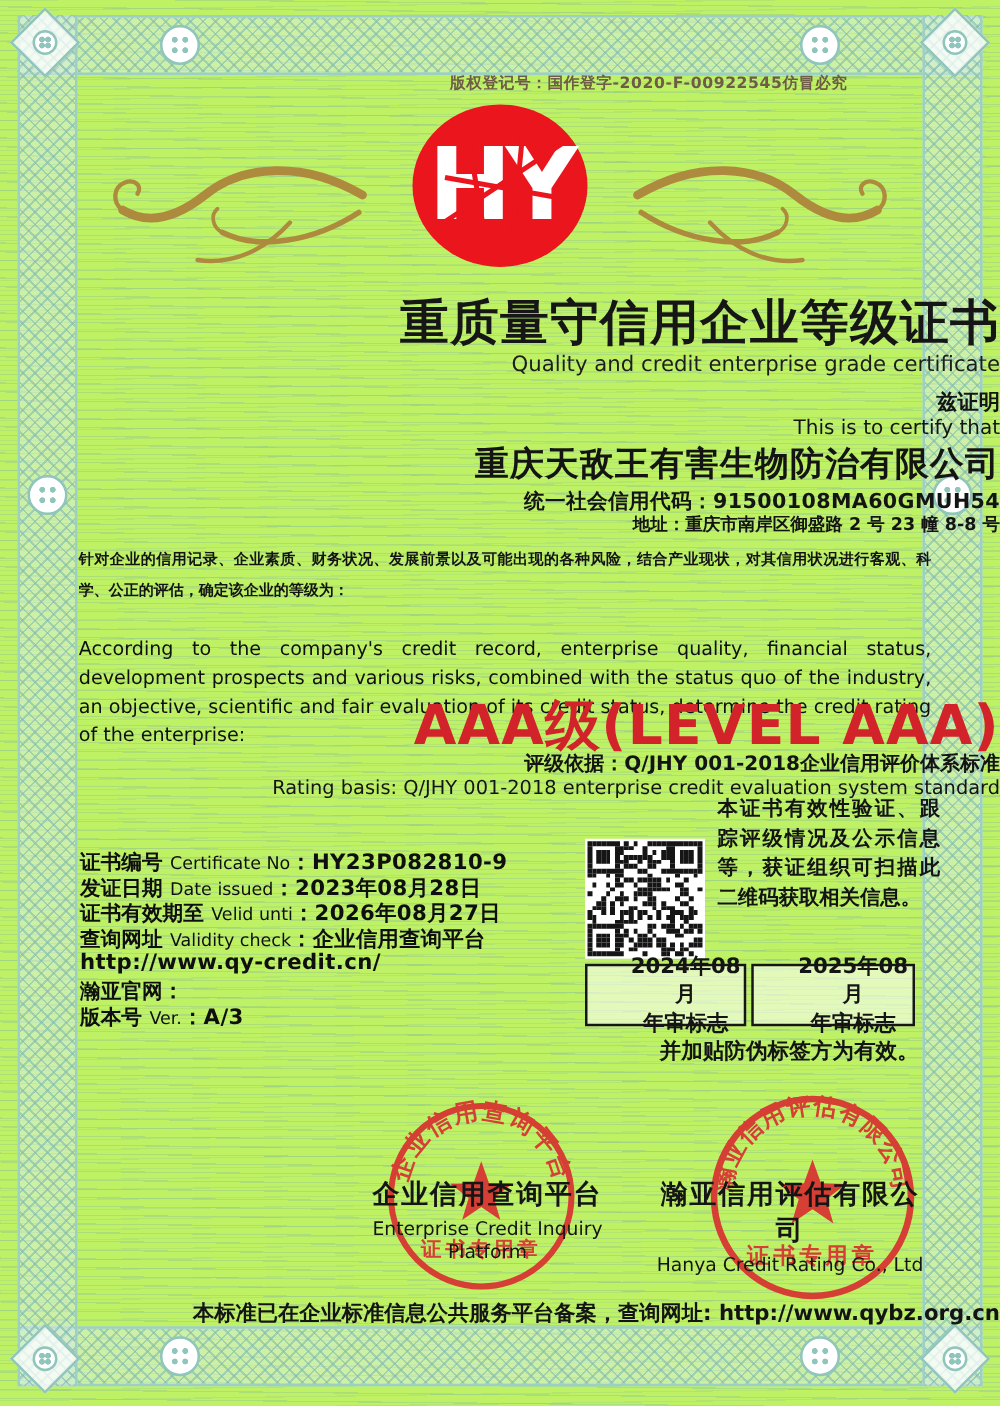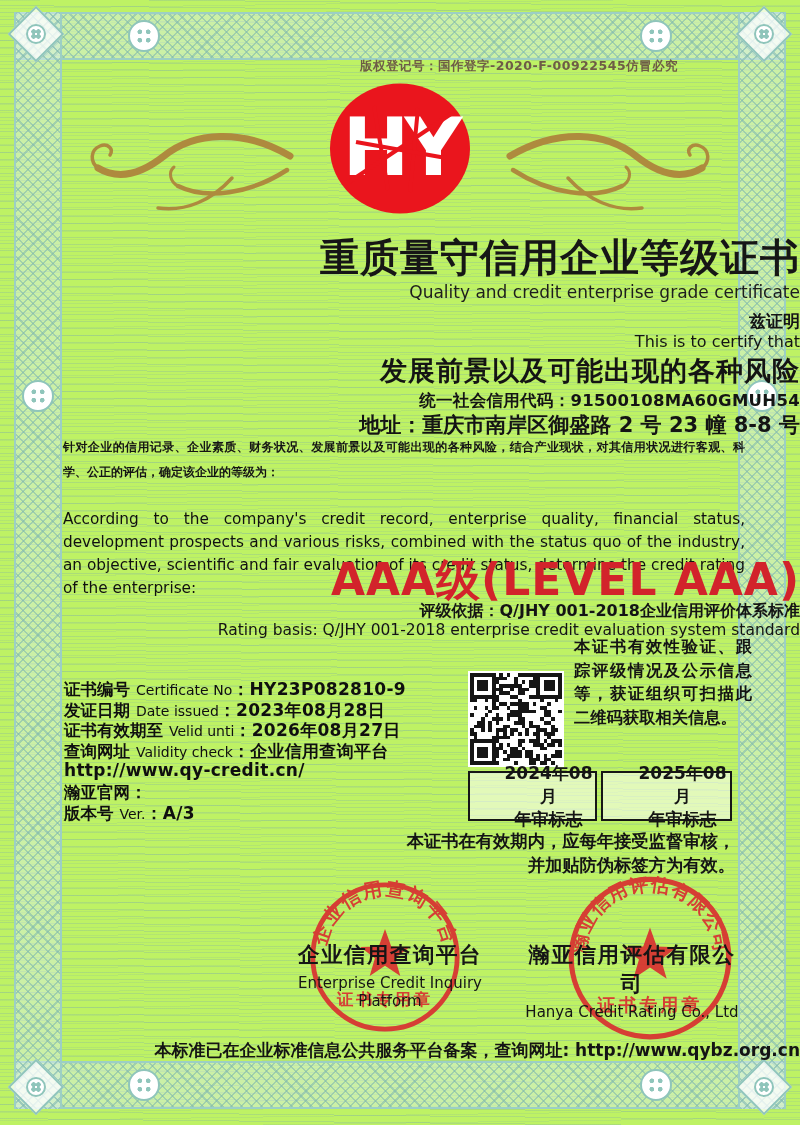--- a/index.html
+++ b/index.html
@@ -43,21 +43,21 @@
   .flourish{top:122px;width:212px;height:102px;z-index:1;}
   .flourish.left{left:82px;}
   .flourish.right{left:506px;transform:scaleX(-1);}
 
   .title-zh{top:231px;font-size:39px;font-weight:700;letter-spacing:1px;color:#161616;}
   .title-en{top:282px;font-size:17px;font-weight:500;color:#1d1d1d;}
   .certify-zh{top:310px;font-size:17px;font-weight:600;}
   .certify-en{top:332px;font-size:16px;font-weight:500;padding-left:32px;}
   .company{top:353px;font-size:27px;font-weight:700;letter-spacing:1px;}
   .code-line{top:390px;font-size:16.5px;font-weight:600;letter-spacing:.3px;}
-  .addr-line{top:411px;font-size:21px;font-weight:600;}
+  .addr-line{top:411px;font-size:14px;font-weight:600;}
 
   .intro-zh{left:63px;right:55px;top:435px;font-size:12px;font-weight:600;line-height:24.5px;text-align:justify;}
   .intro-en{left:63px;right:55px;top:508px;font-size:15.3px;font-weight:400;line-height:23px;text-align:justify;color:#101010;}
 
   .grade{top:551px;font-size:44px;font-weight:800;color:#d2232b;letter-spacing:1px;}
   .basis-zh{top:601px;font-size:16px;font-weight:600;}
   .basis-en{top:621px;font-size:15.5px;font-weight:500;}
 
   .details{left:64px;top:678px;}
   .dline{height:20.6px;display:flex;align-items:baseline;white-space:nowrap;color:#0f0f0f;}
@@ -152,21 +152,21 @@
       <line x1="46" y1="24" x2="60" y2="108"></line>
       <line x1="90" y1="26" x2="82" y2="110"></line>
       <line x1="28" y1="60" x2="118" y2="76"></line>
     </g>
   </svg>
 
   <div class="abs ctr title-zh">重质量守信用企业等级证书</div>
   <div class="abs ctr title-en">Quality and credit enterprise grade certificate</div>
   <div class="abs ctr certify-zh">兹证明</div>
   <div class="abs ctr certify-en">This is to certify that</div>
-  <div class="abs ctr company">发展前景以及可能出现的各种风险</div>
+  <div class="abs ctr company">重庆天敌王有害生物防治有限公司</div>
   <div class="abs ctr code-line">统一社会信用代码：91500108MA60GMUH54</div>
   <div class="abs ctr addr-line">地址：重庆市南岸区御盛路 2 号 23 幢 8-8 号</div>
 
   <div class="abs intro-zh">针对企业的信用记录、企业素质、财务状况、发展前景以及可能出现的各种风险，结合产业现状，对其信用状况进行客观、科学、公正的评估，确定该企业的等级为：</div>
   <div class="abs intro-en">According to the company's credit record, enterprise quality, financial status, development prospects and various risks, combined with the status quo of the industry, an objective, scientific and fair evaluation of its credit status, determine the credit rating of the enterprise:</div>
   <div class="abs ctr grade">AAA级(LEVEL AAA)</div>
   <div class="abs ctr basis-zh">评级依据：Q/JHY 001-2018企业信用评价体系标准</div>
   <div class="abs ctr basis-en">Rating basis: Q/JHY 001-2018 enterprise credit evaluation system standard</div>
 
   <div class="abs details">
@@ -844,21 +844,20 @@
   <div class="abs year-box yb1">
     <span>2024年08月</span>
     <span>年审标志</span>
   </div>
   <div class="abs year-box yb2">
     <span>2025年08月</span>
     <span>年审标志</span>
   </div>
 
   <div class="abs audit-note">
-    <div>本证书在有效期内，应每年接受监督审核，</div>
     <div>并加贴防伪标签方为有效。</div>
   </div>
 
   <svg class="abs stamp stamp1" viewBox="0 0 160 160">
     <defs>
         <path id="arc1" d="M 22 100 A 62 62 0 1 1 138 100" fill="none"></path>
       </defs>
     <circle cx="80" cy="80" r="75" fill="none" stroke="#d93030" stroke-width="5"></circle>
     <text font-size="20" font-weight="bold" fill="#d93030" letter-spacing="2">
       <textPath href="#arc1" startOffset="50%" text-anchor="middle">企业信用查询平台</textPath>

